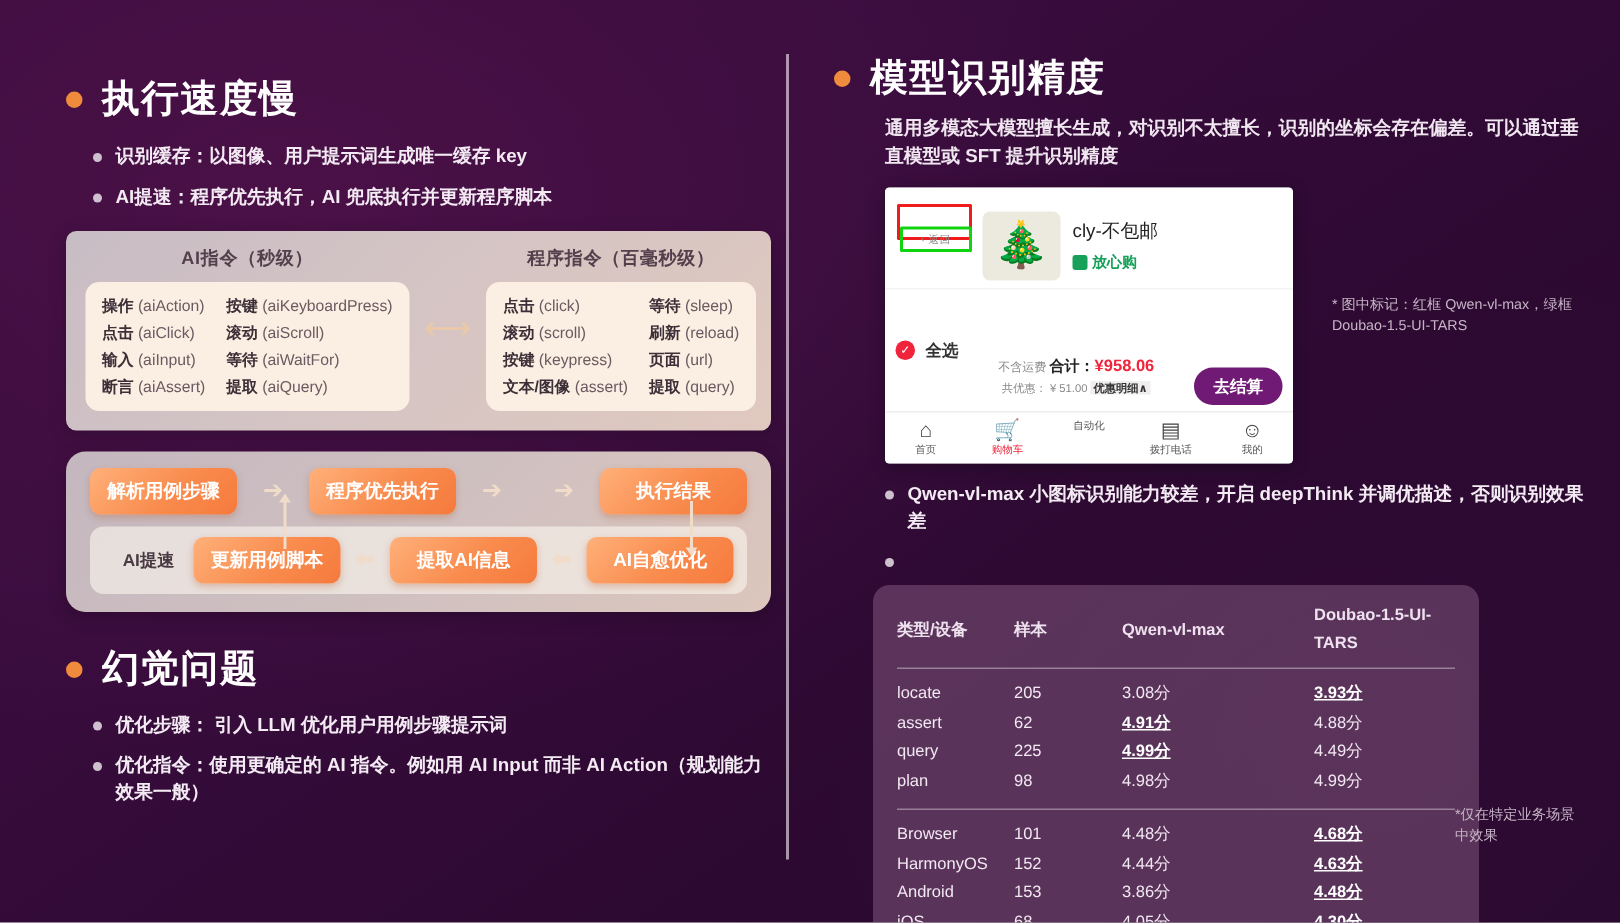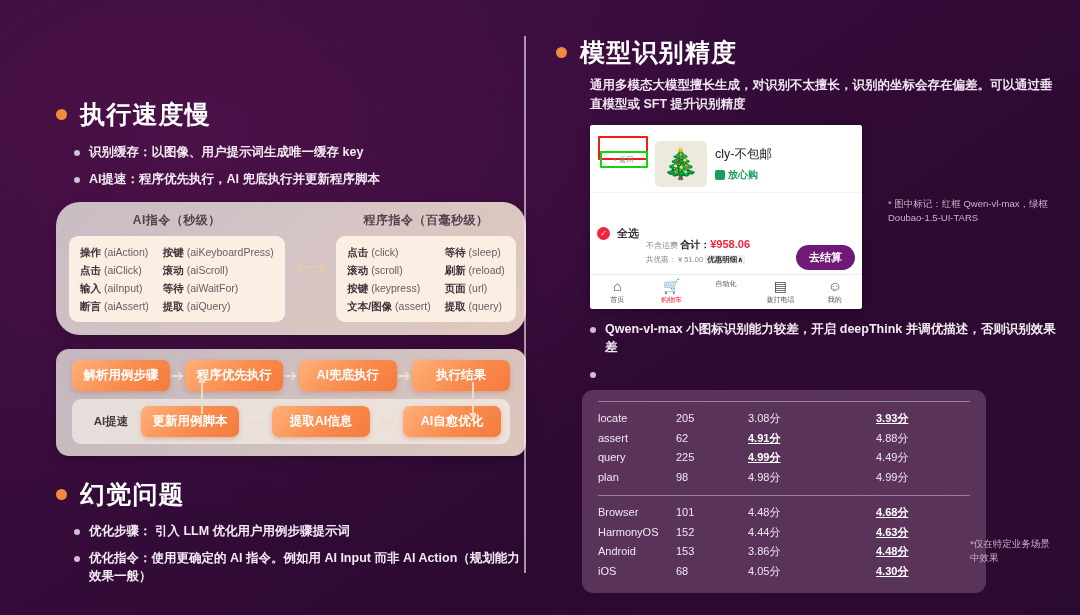--- a/index.html
+++ b/index.html
@@ -26,28 +26,28 @@
     line-height:1;
   }
   .bul{ display:flex; gap:9px; align-items:flex-start; margin-bottom:9px; }
   .bul .bd{
     width:6px;height:6px;border-radius:50%;background:#cfc0cf;
     flex:0 0 6px;margin-top:7px;
   }
   .bul .bt{ font-size:12.5px;line-height:18px;color:#f3eaf3;font-weight:600; }
 
   
-  .left{ position:absolute; left:56px; top:54px; width:470px;margin-top:48px; }
+  .left{ position:absolute; left:44px; top:54px; width:470px; }
   .left .bullets{ margin:16px 0 0 18px; }
 
   
   .cmd-panel{
     margin-top:14px;
     background:linear-gradient(135deg,#c8bcc4 0%,#d4c4c4 45%,#e0c9bf 100%);
-    border-radius:24px;
+    border-radius:7px;
     padding:10px 13px 13px;
     display:flex;align-items:stretch;gap:10px;
     box-shadow:0 3px 12px rgba(0,0,0,.22);
   }
   .cmd-col{ flex:1; display:flex; flex-direction:column; }
   .cmd-title{
     text-align:center;font-size:12px;color:#53404c;font-weight:600;
     margin-bottom:7px;letter-spacing:.5px;
   }
   .cmd-box{
@@ -152,21 +152,21 @@
   .shot-bar{
     display:flex;align-items:center;padding:4px 7px;gap:7px;background:#fff;
     border-top:1px solid #f3f3f3;
   }
   .chk{
     width:13px;height:13px;border-radius:50%;background:#f0243a;
     color:#fff;font-size:8px;display:flex;align-items:center;justify-content:center;
     flex:0 0 13px;
   }
   .chk-lbl{ font-size:11px;color:#333;font-weight:600; }
-  .price-zone{ flex:1;text-align:left;line-height:12px;margin-top:36px; }
+  .price-zone{ flex:1;text-align:center;line-height:12px;margin-top:36px; }
   .pz1{ font-size:8px;color:#888; }
   .pz1 b{ font-size:10px;color:#222; }
   .pz1 .amt{ font-size:11px;color:#f0243a;font-weight:700; }
   .pz2{ font-size:7.5px;color:#888;margin-top:2px; }
   .pz2 .disc{ background:#f0eeee;color:#333;padding:0 2px;font-weight:700; }
   .pay-btn{
     background:#701a75;color:#fff;border-radius:13px;padding:5px 13px;
     font-size:11px;font-weight:700;flex:0 0 auto;margin-top:48px;
   }
   .shot-nav{
@@ -259,21 +259,20 @@
           </div>
       </div>
     </div>
 
     <div class="flow">
       <div class="flow-row flow-top">
         <div class="chip">解析用例步骤</div>
         <div class="arw">➔</div>
         <div class="chip">程序优先执行</div>
         <div class="arw">➔</div>
-        <div class="chip">AI兜底执行</div>
         <div class="arw">➔</div>
         <div class="chip">执行结果</div>
       </div>
       <div class="vline up"></div>
       <div class="vline dn"></div>
       <div class="flow-bottom">
         <div class="lbl">AI提速</div>
         <div class="chip">更新用例脚本</div>
         <div class="arw-l">⬅</div>
         <div class="chip">提取AI信息</div>
@@ -382,20 +381,26 @@
       <div class="bul">
         <span class="bd"></span>
         <span class="bt">Qwen-vl-max 小图标识别能力较差，开启 deepThink 并调优描述，否则识别效果差</span>
       </div>
       <div class="bul">
         <span class="bd"></span>
       </div>
     </div>
 
     <div class="tbl">
+      <div class="trow thead" id="tbl-head">
+          <div>类型/设备</div>
+          <div>样本</div>
+          <div>Qwen-vl-max</div>
+          <div>Doubao-1.5-UI-TARS</div>
+        </div>
       <div class="tline"></div>
       <div class="tbody" id="tbl-body">
           <div class="trow">
             <div>locate</div>
             <div>205</div>
             <div>3.08分</div>
             <div><span class="best">3.93分</span></div>
           </div>
           <div class="trow">
             <div>assert</div>

